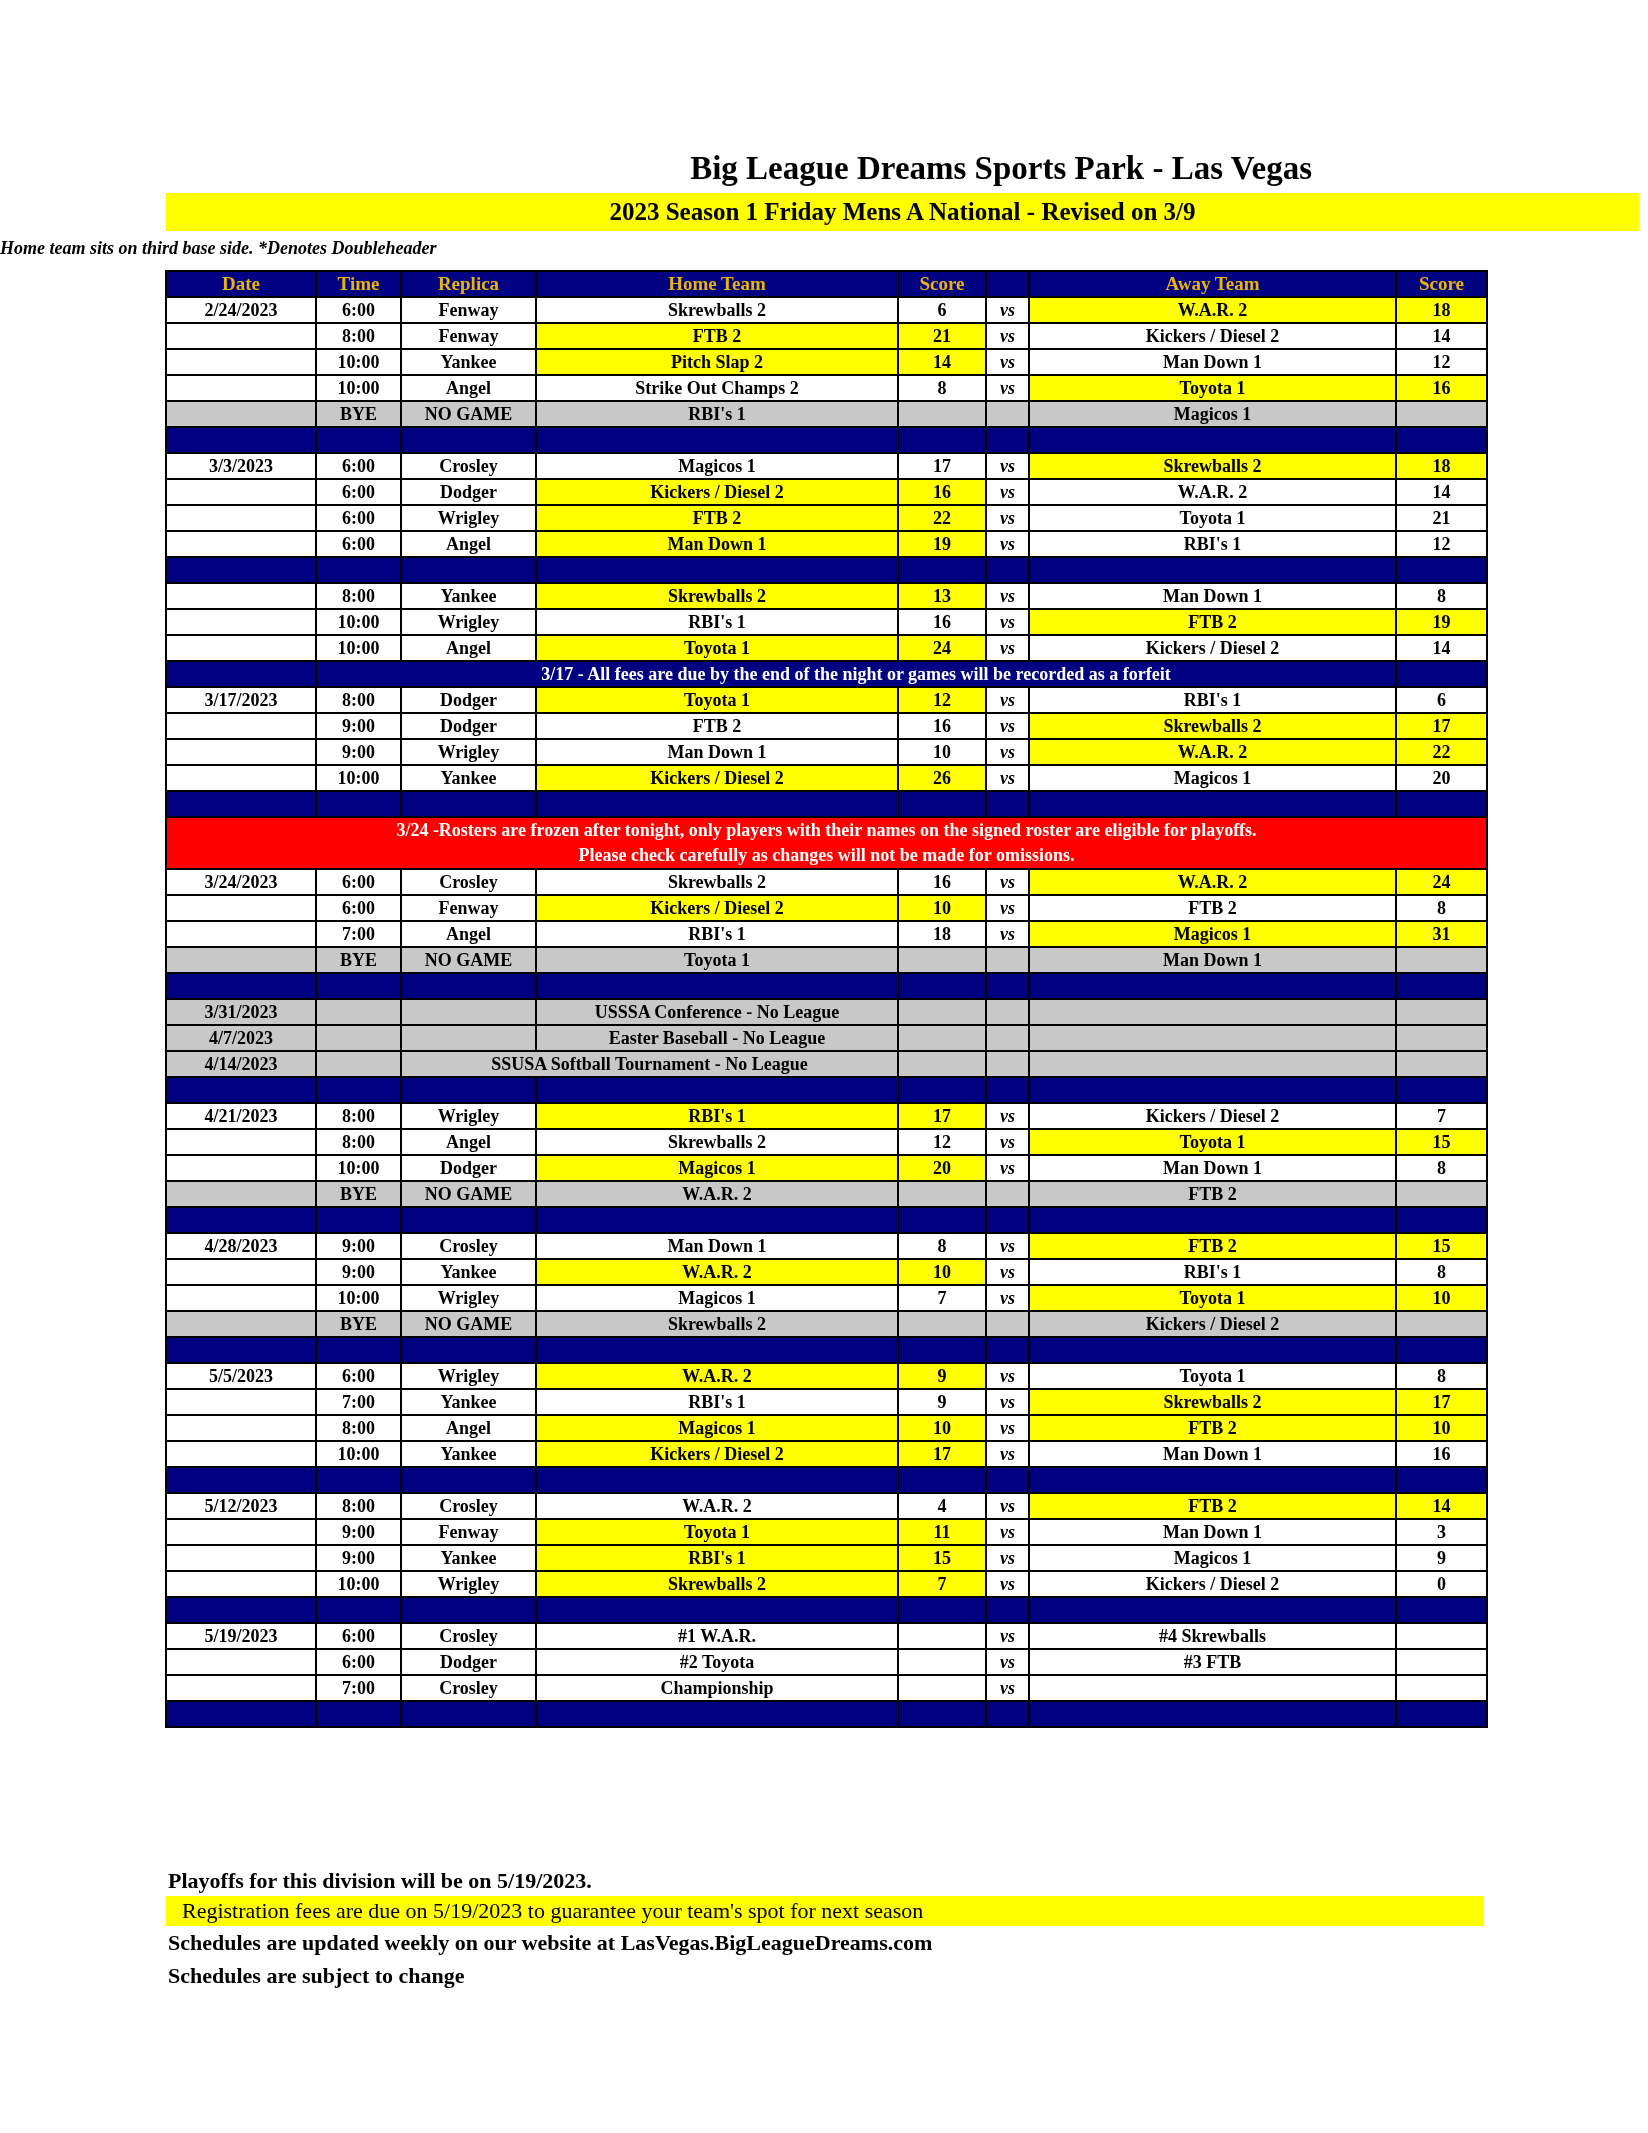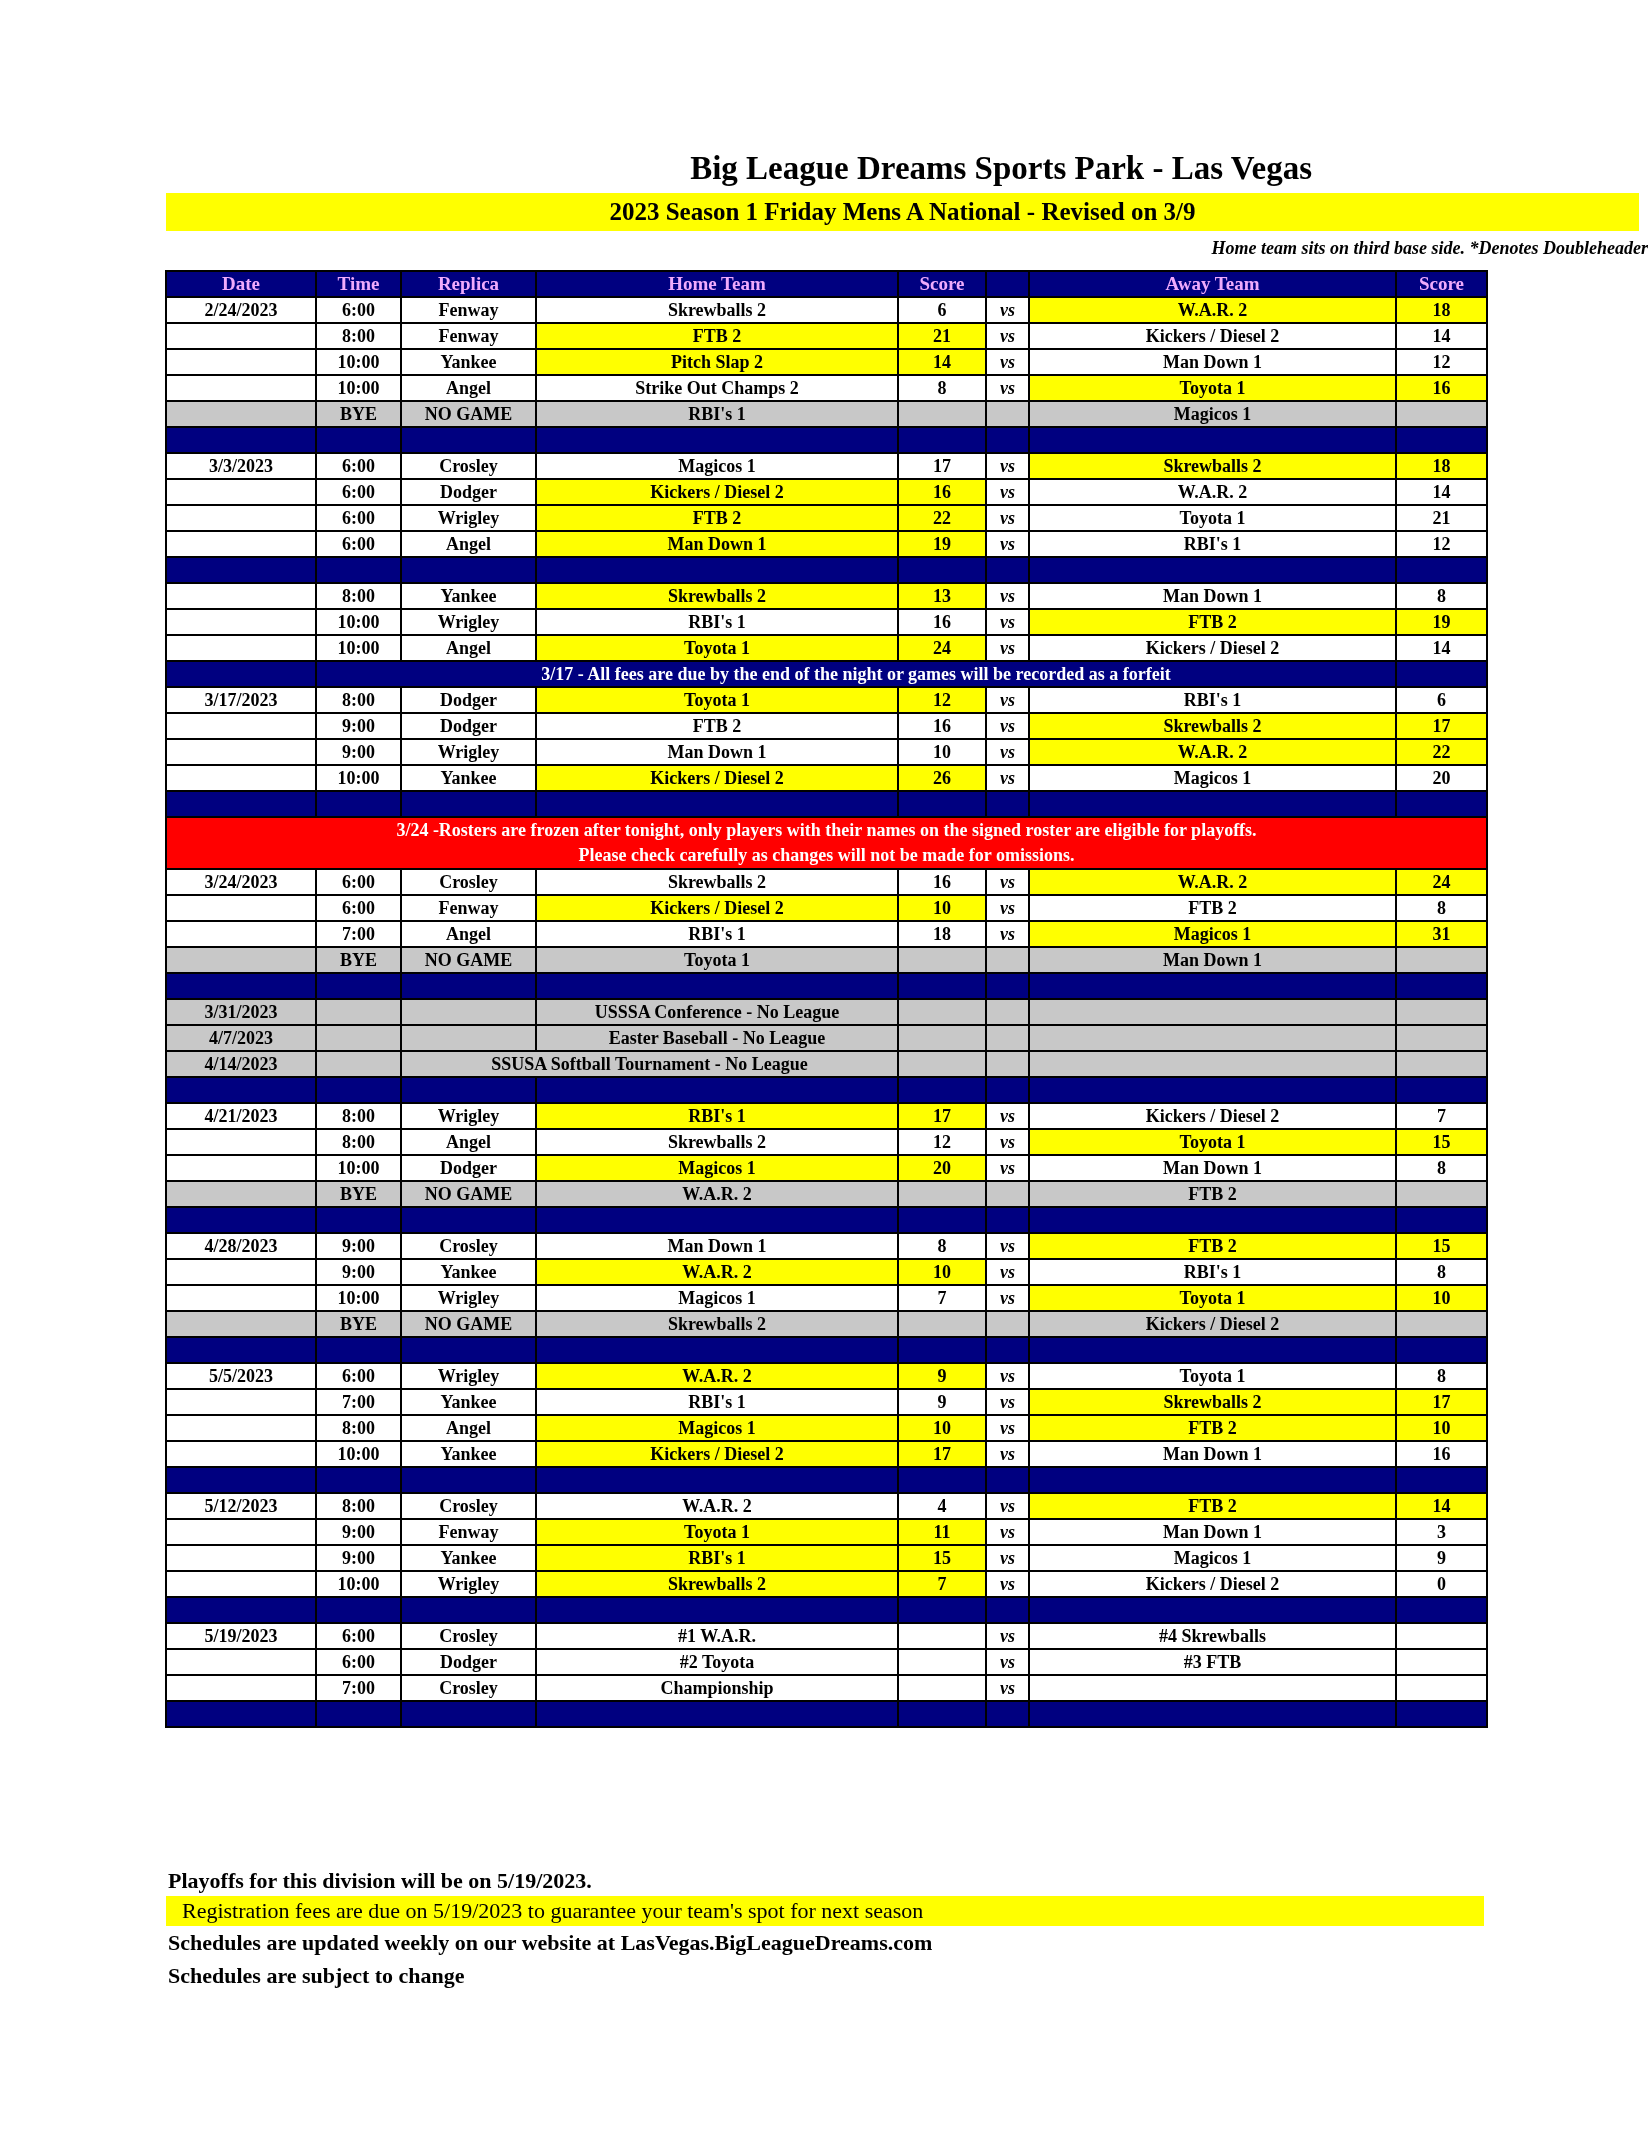--- a/index.html
+++ b/index.html
@@ -1,22 +1,22 @@
 <!DOCTYPE html>
 <html><head>
 <meta charset="utf-8">
 <style>
   html, body { margin: 0; padding: 0; background: #ffffff; }
   body { width: 1648px; height: 2133px; position: relative; font-family: "Liberation Serif", serif; color: #000; }
   .title { position: absolute; left: 0; width: 1312px; top: 150px; text-align: right; font-size: 33px; font-weight: bold; }
   .subtitle-bar { position: absolute; left: 166px; width: 1473px; top: 193px; height: 38px; background: #ffff00; text-align: center; font-size: 25px; font-weight: bold; line-height: 38px; }
-  .note { position: absolute; left: 0; width: 1648px; top: 238px; text-align: right; font-size: 18px; font-weight: bold; font-style: italic; }
+  .note { position: absolute; left: 0; width: 1648px; top: 238px; text-align: left; font-size: 18px; font-weight: bold; font-style: italic; }
   table.sched { position: absolute; left: 165px; top: 270px; width: 1321px; border-collapse: collapse; table-layout: fixed; }
   table.sched td { border: 2px solid #000; height: 24px; padding: 0; text-align: center; font-size: 18px; font-weight: bold; line-height: 24px; white-space: nowrap; overflow: hidden; }
-  tr.hdr td { background: #000080; color: #f0abfc; font-size: 19px; }
+  tr.hdr td { background: #000080; color: #eab308; font-size: 19px; }
   tr.sep td { background: #000080; }
   tr.bye td { background: #c8c8c8; }
   tr.nol td { background: #c8c8c8; }
   td.y { background: #ffff00; }
   td.vs { font-style: italic; font-size: 15px; }
   td.team { font-weight: bold; }
   td.teamn { font-weight: normal; }
   tr.bye td.teamn { font-weight: bold; }
   tr.banner td { background: #000080; color: #fff; font-size: 18px; }
   tr.red td { background: #ff0000; color: #fff; height: 50px; line-height: 25px; white-space: normal; font-size: 18px; }

